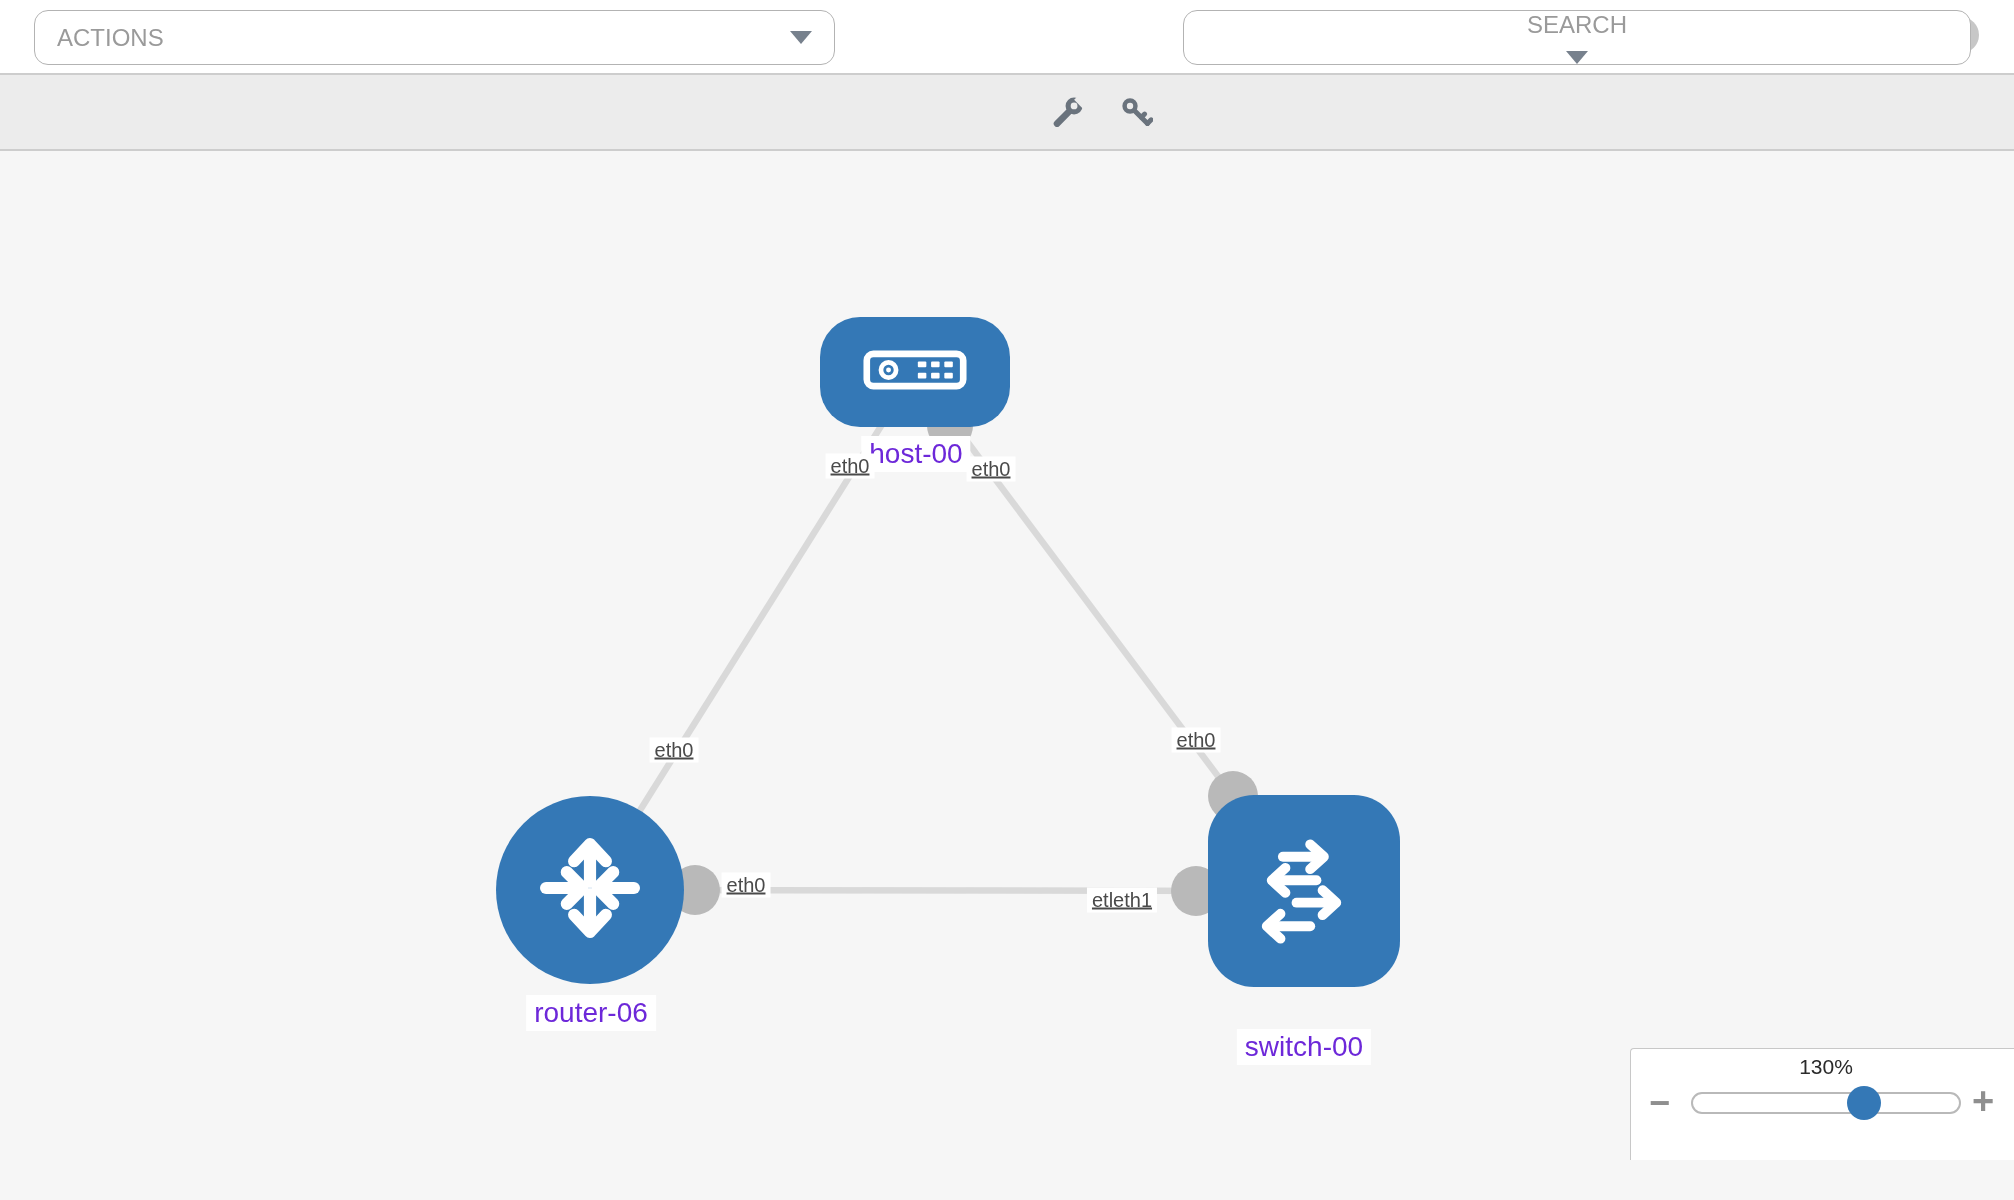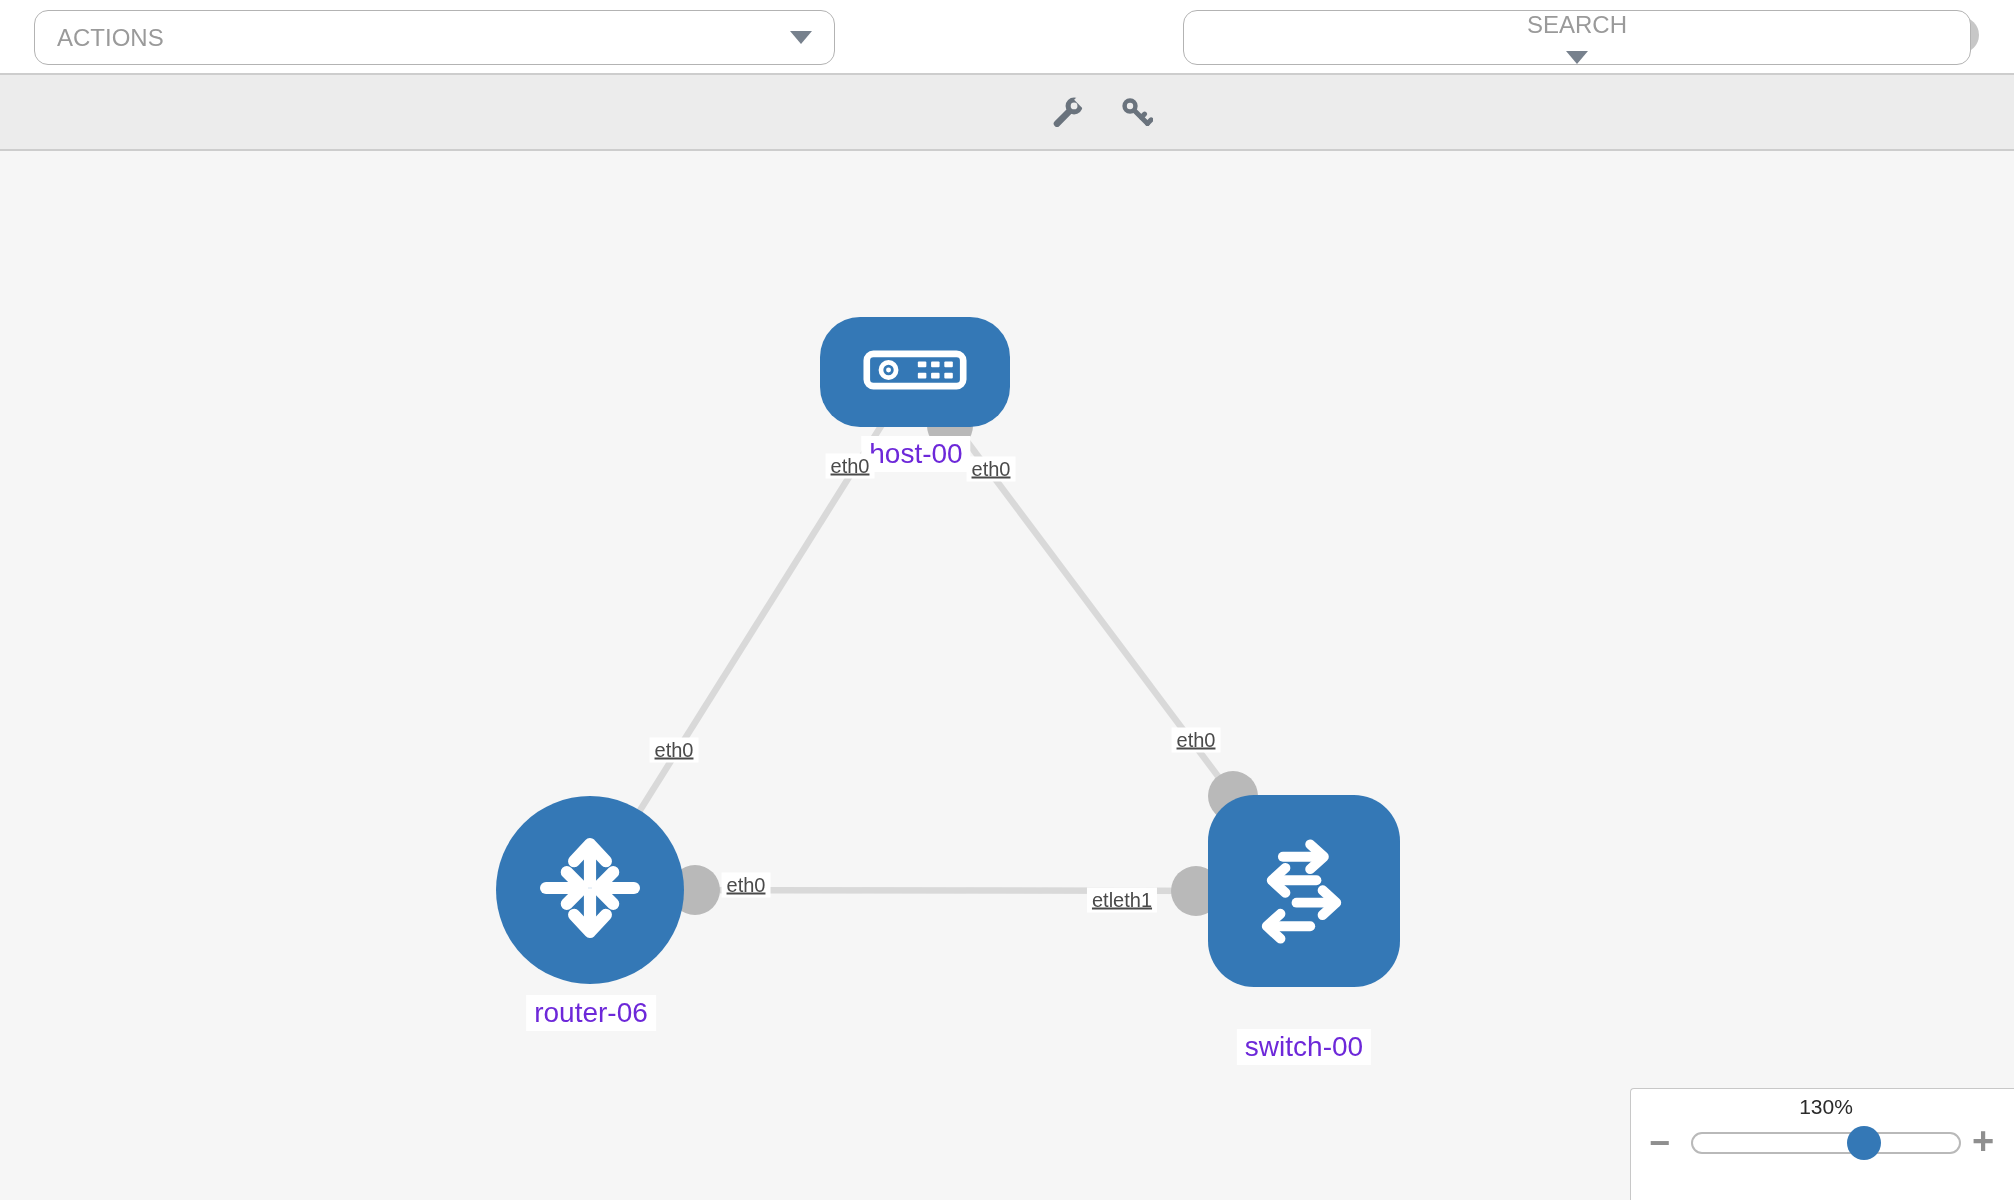--- a/index.html
+++ b/index.html
@@ -58,21 +58,21 @@
     background:#ffffff;color:#6d28d9;font-size:28px;
     padding:2px 8px;white-space:nowrap;
   }
   .iface-label{
     position:absolute;transform:translate(-50%,-50%);
     background:#ffffff;color:#4a4a4a;font-size:20px;
     padding:1px 5px;white-space:nowrap;text-decoration:underline;
   }
   
   .zoom-panel{
-    position:absolute;left:1630px;top:1088px;width:384px;height:112px;
+    position:absolute;left:1630px;top:1048px;width:384px;height:112px;
     background:#ffffff;border:1px solid #c8c8c8;border-right:none;border-bottom:none;
     border-top-left-radius:4px;z-index:12;box-sizing:border-box;text-decoration:underline;
   }
   .zoom-level{
     position:absolute;left:195px;top:6px;transform:translateX(-50%);
     font-size:21px;color:#2b2b2b;
   }
   .zoom-minus,.zoom-plus{
     position:absolute;color:#8f8f8f;font-weight:bold;cursor:pointer;line-height:1;
   }

